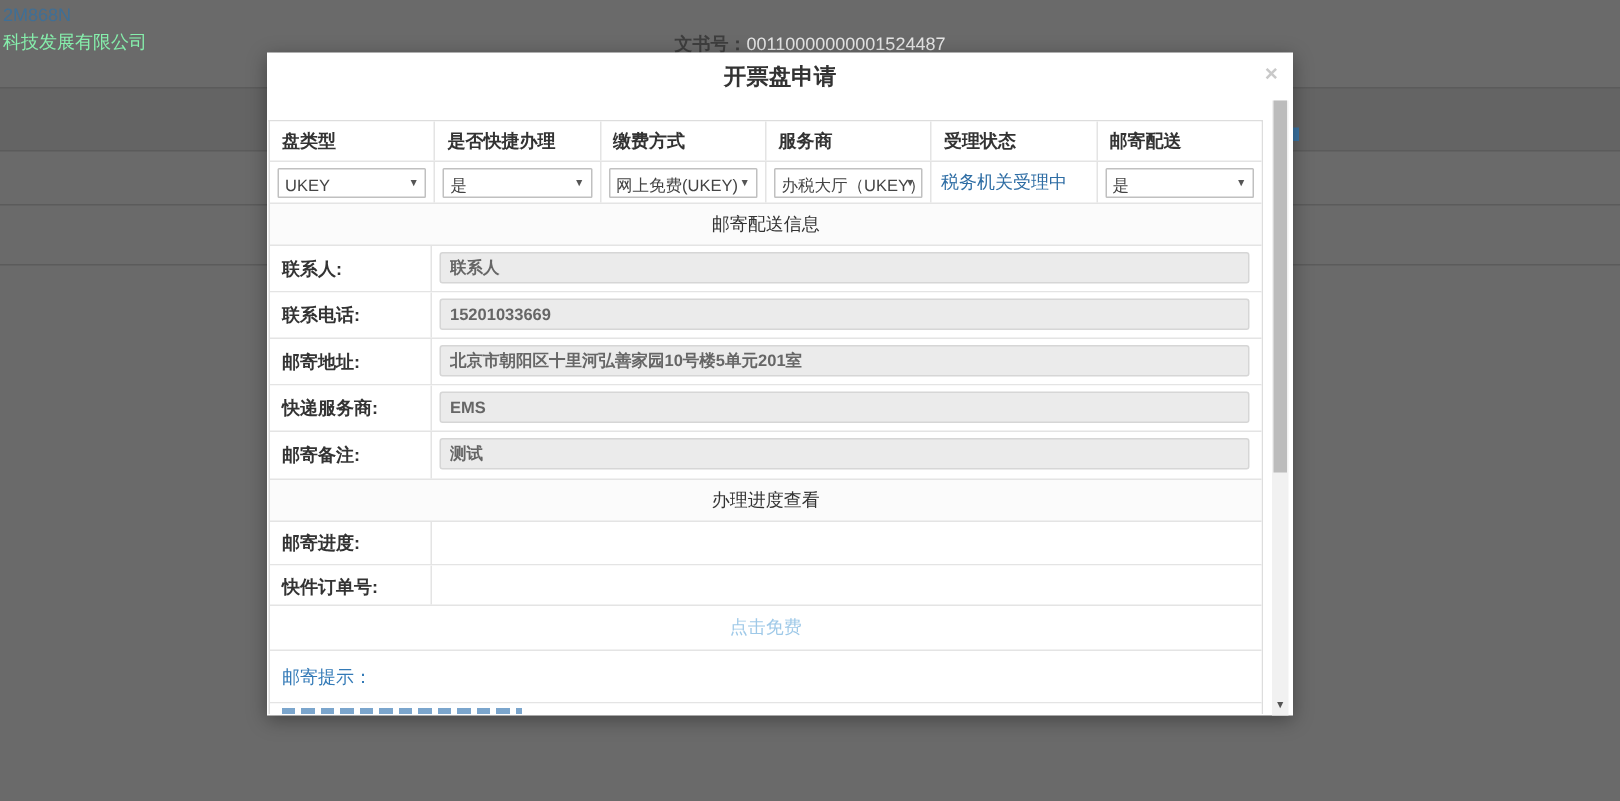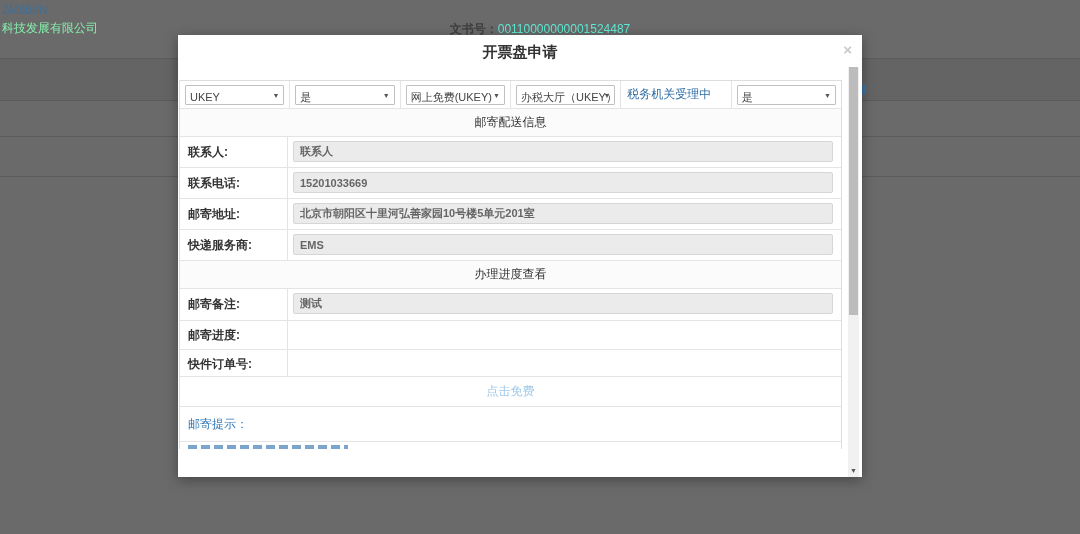--- a/index.html
+++ b/index.html
@@ -8,21 +8,21 @@
   body { position:relative; background:#6a6a6a; }
 
   
   .bg-band { position:absolute; left:0; width:1080px; background:#646464; z-index:1; }
   .bg-line { position:absolute; left:0; width:1080px; height:1px; background:#5b5b5b; z-index:1; }
   .bg-text { position:absolute; z-index:1; font-size:12px; }
   .bg-code { left:2px; top:3px; color:#3f6f96; }
   .bg-company { left:2px; top:20px; color:#86efac; }
   .bg-docline { left:0; top:21px; width:1080px; text-align:center; }
   .bg-doclabel { color:#3e3e3e; font-weight:bold; }
-  .bg-docnumber { color:#5eead4; }
+  .bg-docnumber { color:#e5e5e5; }
   .bg-artifact { position:absolute; left:860px; top:85px; width:6px; height:9px; background:#3a74a3; z-index:1; }
 
   
   .modal { position:absolute; left:178px; top:35px; width:684px; height:442px;
     background:#fff; z-index:10; box-shadow:0 3px 12px rgba(0,0,0,.35); }
   .modal-header { position:relative; height:32px; line-height:34px; text-align:center; }
   .modal-title { font-size:15px; font-weight:bold; color:#333; }
   .modal-close { position:absolute; right:10px; top:0; height:32px; line-height:30px;
     color:#c9c9c9; font-size:15px; font-weight:bold; cursor:pointer; }
 
@@ -99,20 +99,28 @@
 <div class="modal">
 
   <div class="modal-header">
     <span class="modal-title">开票盘申请</span>
     <span class="modal-close">×</span>
   </div>
 
   <div class="modal-body">
     <div class="apply-table">
 
+      <div class="row r-head">
+        <div class="cell">盘类型</div>
+        <div class="cell">是否快捷办理</div>
+        <div class="cell">缴费方式</div>
+        <div class="cell">服务商</div>
+        <div class="cell">受理状态</div>
+        <div class="cell">邮寄配送</div>
+      </div>
 
       <div class="row r-selects">
         <div class="cell">
           <div class="sel">
             <span>UKEY</span>
             <span class="arrow">▼</span>
           </div>
         </div>
         <div class="cell">
           <div class="sel">
@@ -165,29 +173,29 @@
           <input readonly="" value="北京市朝阳区十里河弘善家园10号楼5单元201室" style="">
         </div>
       </div>
 
       <div class="row r-field">
         <div class="lbl">快递服务商:</div>
         <div class="val">
           <input readonly="" value="EMS" style="">
         </div>
       </div>
-
-      <div class="row r-section">办理进度查看</div>
 
       <div class="row r-field last">
         <div class="lbl">邮寄备注:</div>
         <div class="val">
           <input readonly="" value="测试" style="">
         </div>
       </div>
+
+      <div class="row r-section">办理进度查看</div>
 
       <div class="row r-prog">
         <div class="lbl">邮寄进度:</div>
         <div class="val-empty"></div>
       </div>
 
       <div class="row r-prog2">
         <div class="lbl">快件订单号:</div>
         <div class="val-empty"></div>
       </div>

